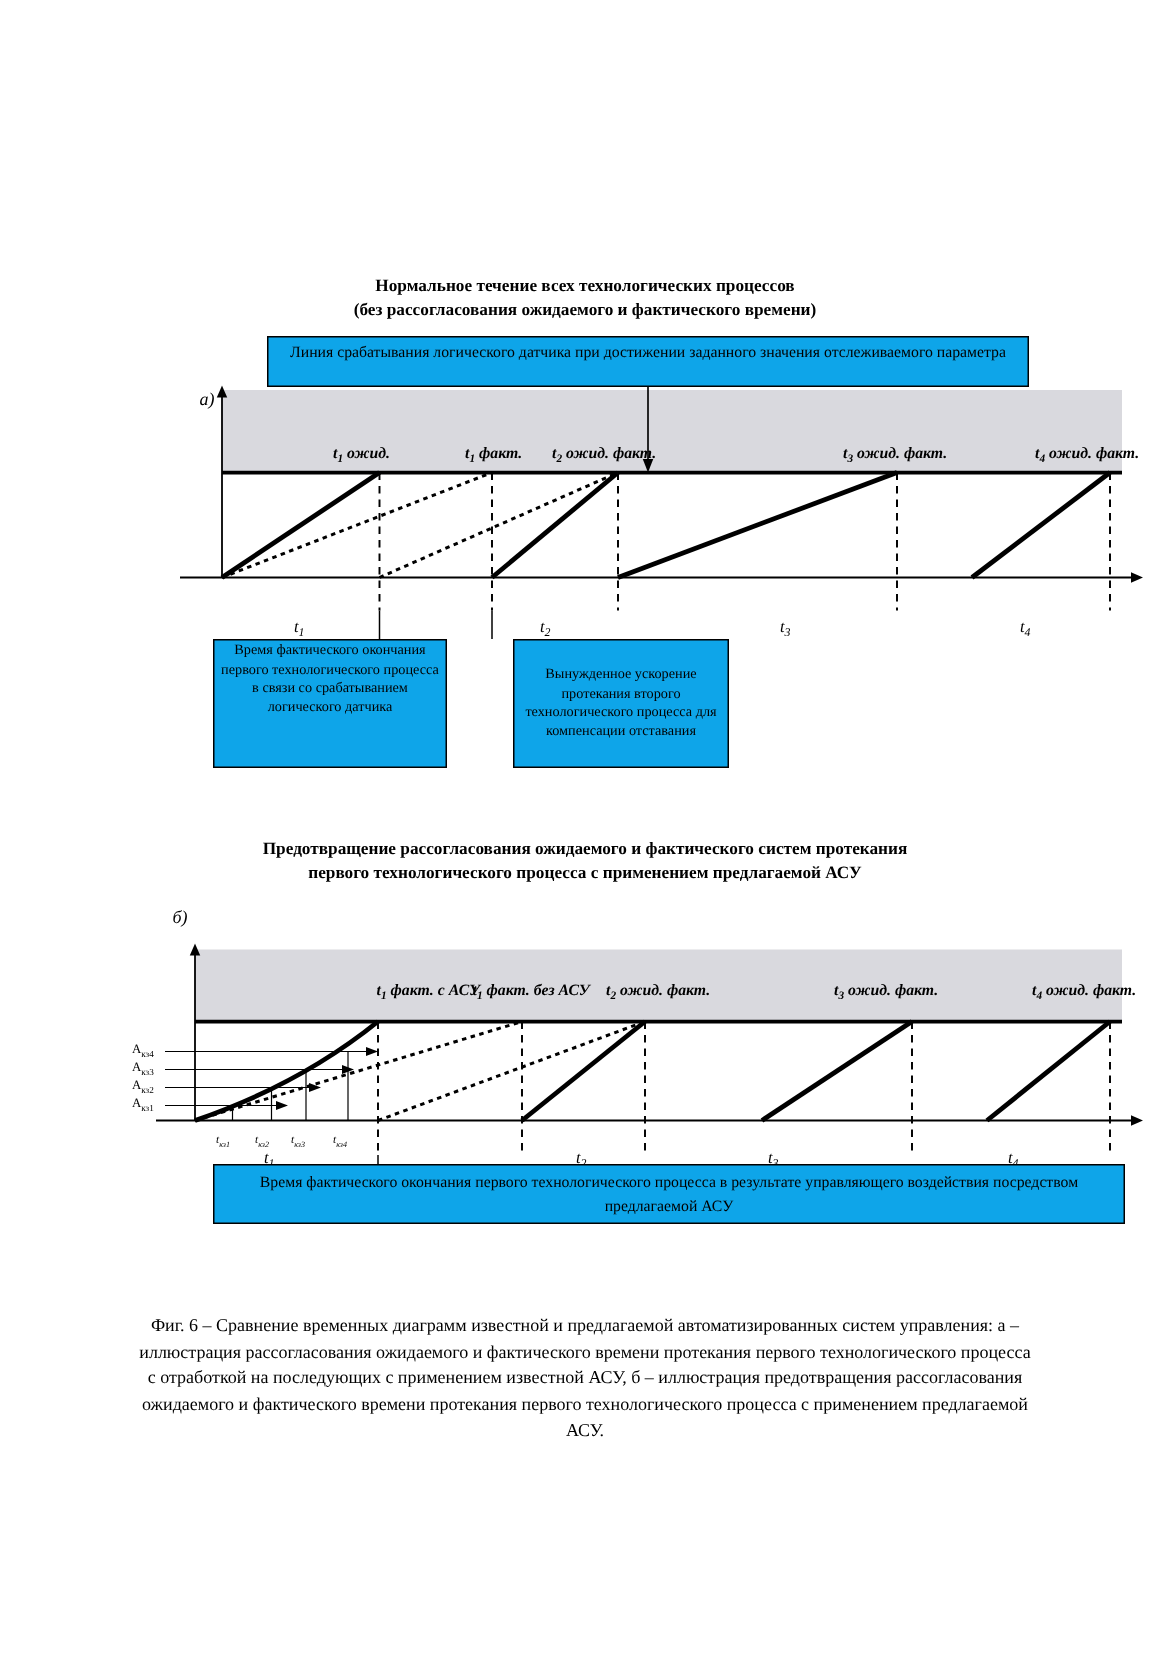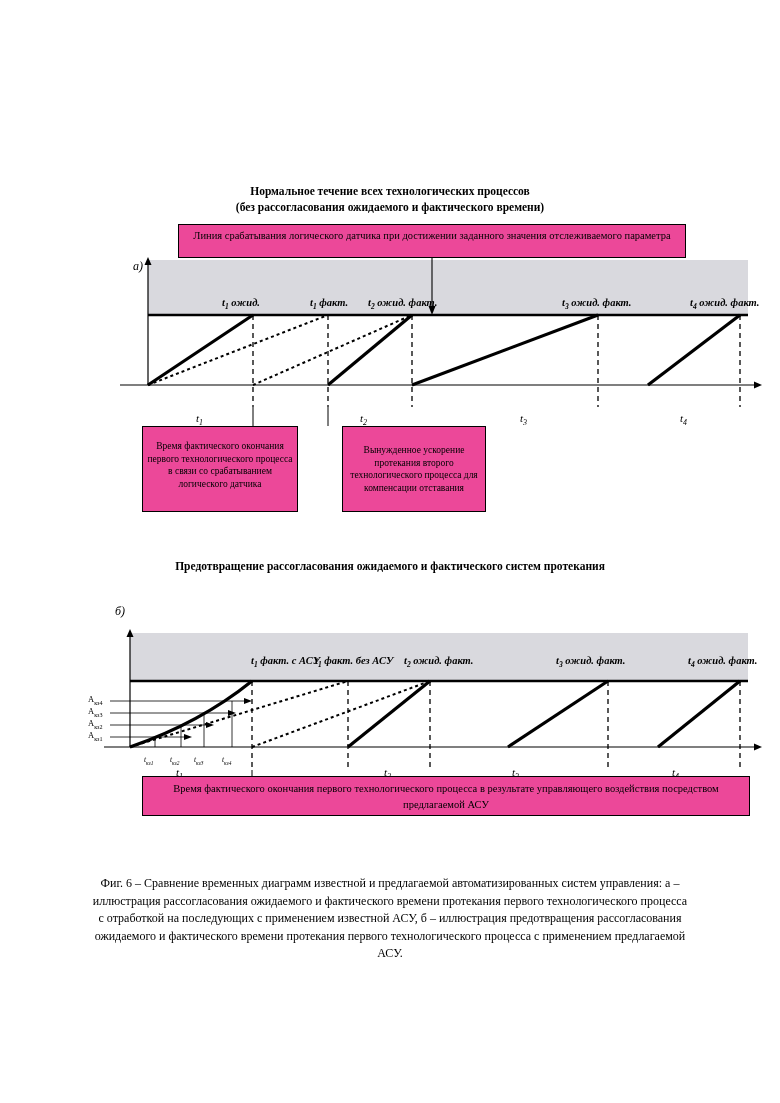--- a/index.html
+++ b/index.html
@@ -19,32 +19,32 @@
     font-weight:bold;
     font-size:11.5px;
     line-height:16px;
   }
   #title-a{left:120px;top:183px;width:540px;}
   #title-b{left:100px;top:558px;width:580px;}
 
   .callout{
     position:absolute;
     border:1px solid #000;
-    background:#ec4899;
+    background:#0ea5e9;
     text-align:center;
     font-size:9.5px;
     line-height:12.5px;
     padding:3px 4px;
     box-sizing:border-box;
   }
   #callout-sensor-line{
     left:178px;top:224px;width:508px;height:34px;
     font-size:10.5px;line-height:15px;padding-top:3px;
   }
-  #callout-a1{left:142px;top:426px;width:156px;height:86px;padding-top:13px;}
+  #callout-a1{left:142px;top:426px;width:156px;height:86px;padding-top:1px;}
   #callout-a2{left:342px;top:426px;width:144px;height:86px;padding-top:17px;}
   #callout-b1{left:142px;top:776px;width:608px;height:40px;font-size:10.5px;line-height:16px;padding-top:4px;}
 
   
   .panel{position:absolute;}
   #panel-a{left:0px;top:255px;width:780px;height:175px;}
   #panel-b{left:0px;top:625px;width:780px;height:165px;}
 
   .panel-label{
     position:absolute;font-style:italic;font-size:12px;
@@ -139,20 +139,21 @@
   <div class="tick-label" style="left:196px;top:412px;">t<sub style="font-size:72%">1</sub></div>
   <div class="tick-label" style="left:360px;top:412px;">t<sub style="font-size:72%">2</sub></div>
   <div class="tick-label" style="left:520px;top:412px;">t<sub style="font-size:72%">3</sub></div>
   <div class="tick-label" style="left:680px;top:412px;">t<sub style="font-size:72%">4</sub></div>
 
   <div class="callout" id="callout-a1">Время фактического окончания первого технологического процесса в связи со срабатыванием логического датчика</div>
   <div class="callout" id="callout-a2">Вынужденное ускорение протекания второго технологического процесса для компенсации отставания</div>
 
   <div class="title" id="title-b">
     <div>Предотвращение рассогласования ожидаемого и фактического систем протекания</div>
+    <div>первого технологического процесса с применением предлагаемой АСУ</div>
   </div>
 
   <div class="panel-label" id="label-b">б)</div>
 
   <div class="panel" id="panel-b">
     <svg width="780" height="165" viewBox="0 0 780 165">
       <rect x="130" y="8" width="618" height="48" fill="#d9d9de" stroke="none"></rect>
       <line x1="130" y1="56" x2="748" y2="56" stroke="#000" stroke-width="2.5"></line>
 
       <line x1="130" y1="122" x2="130" y2="10" stroke="#000" stroke-width="1.2"></line>

